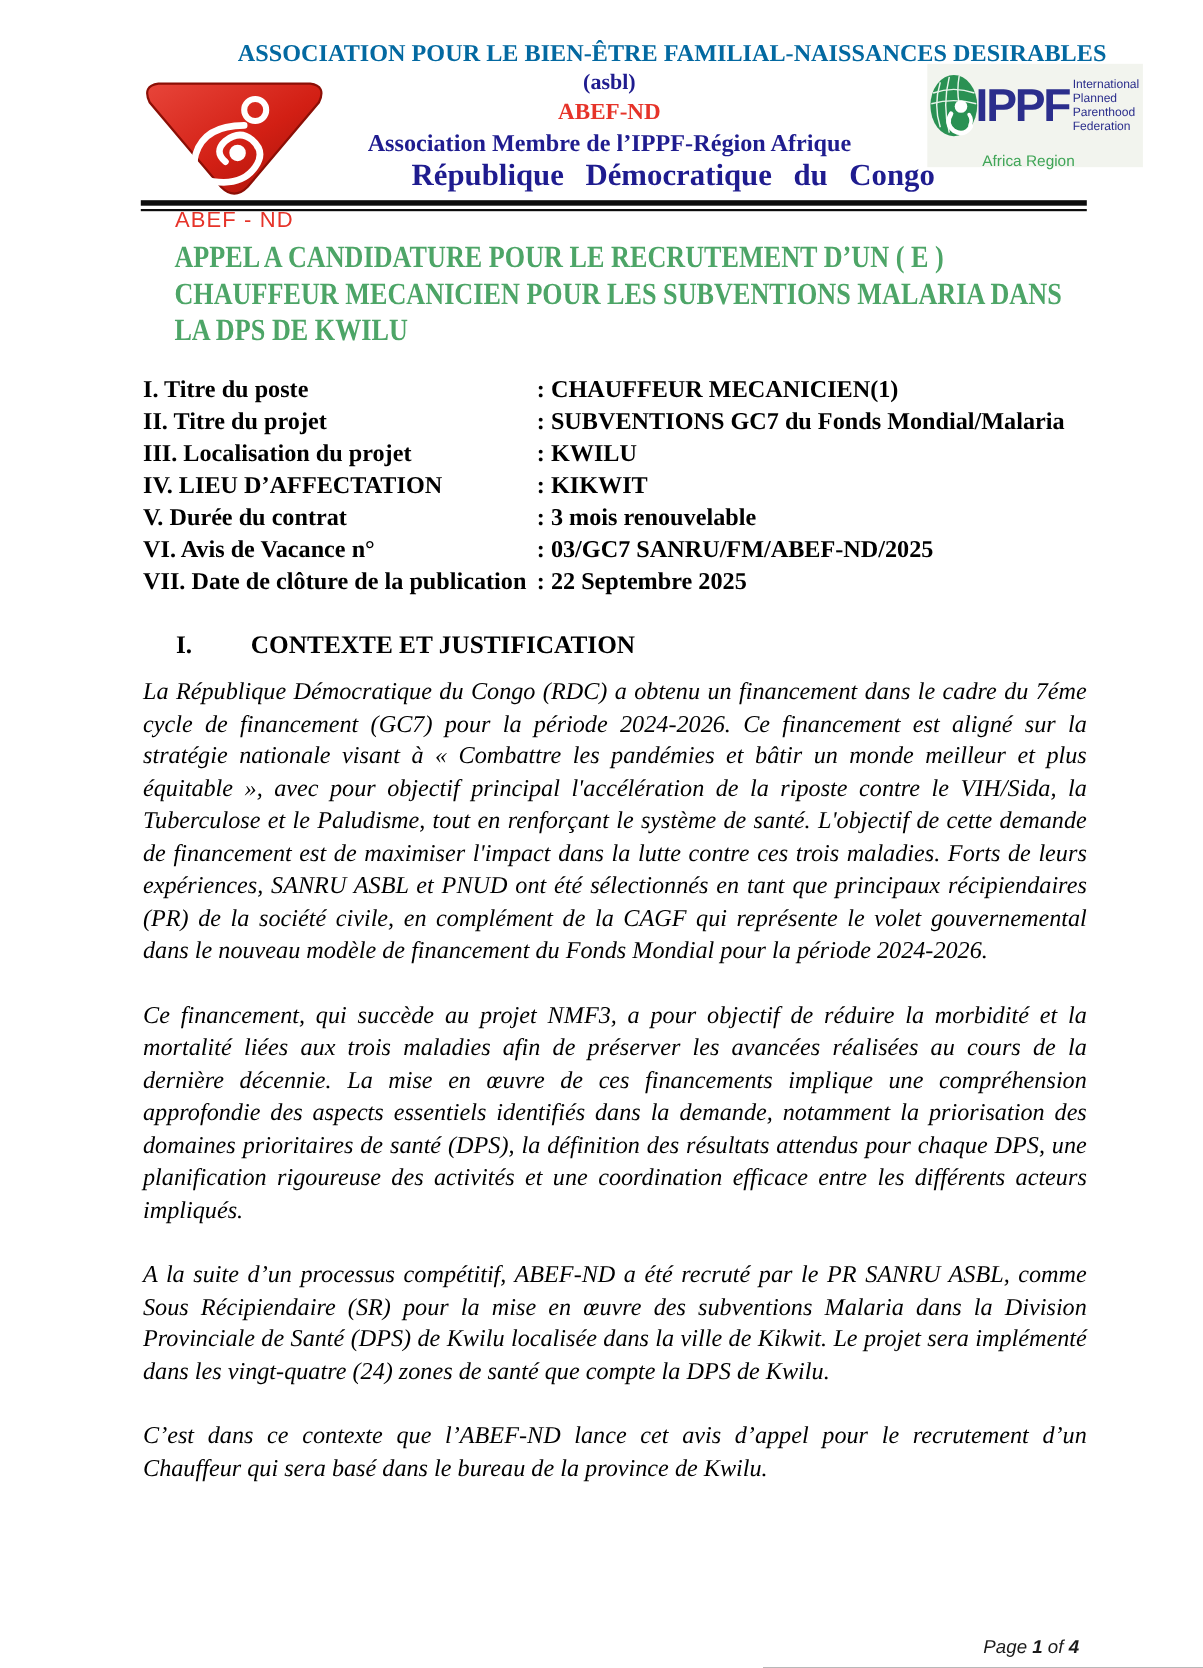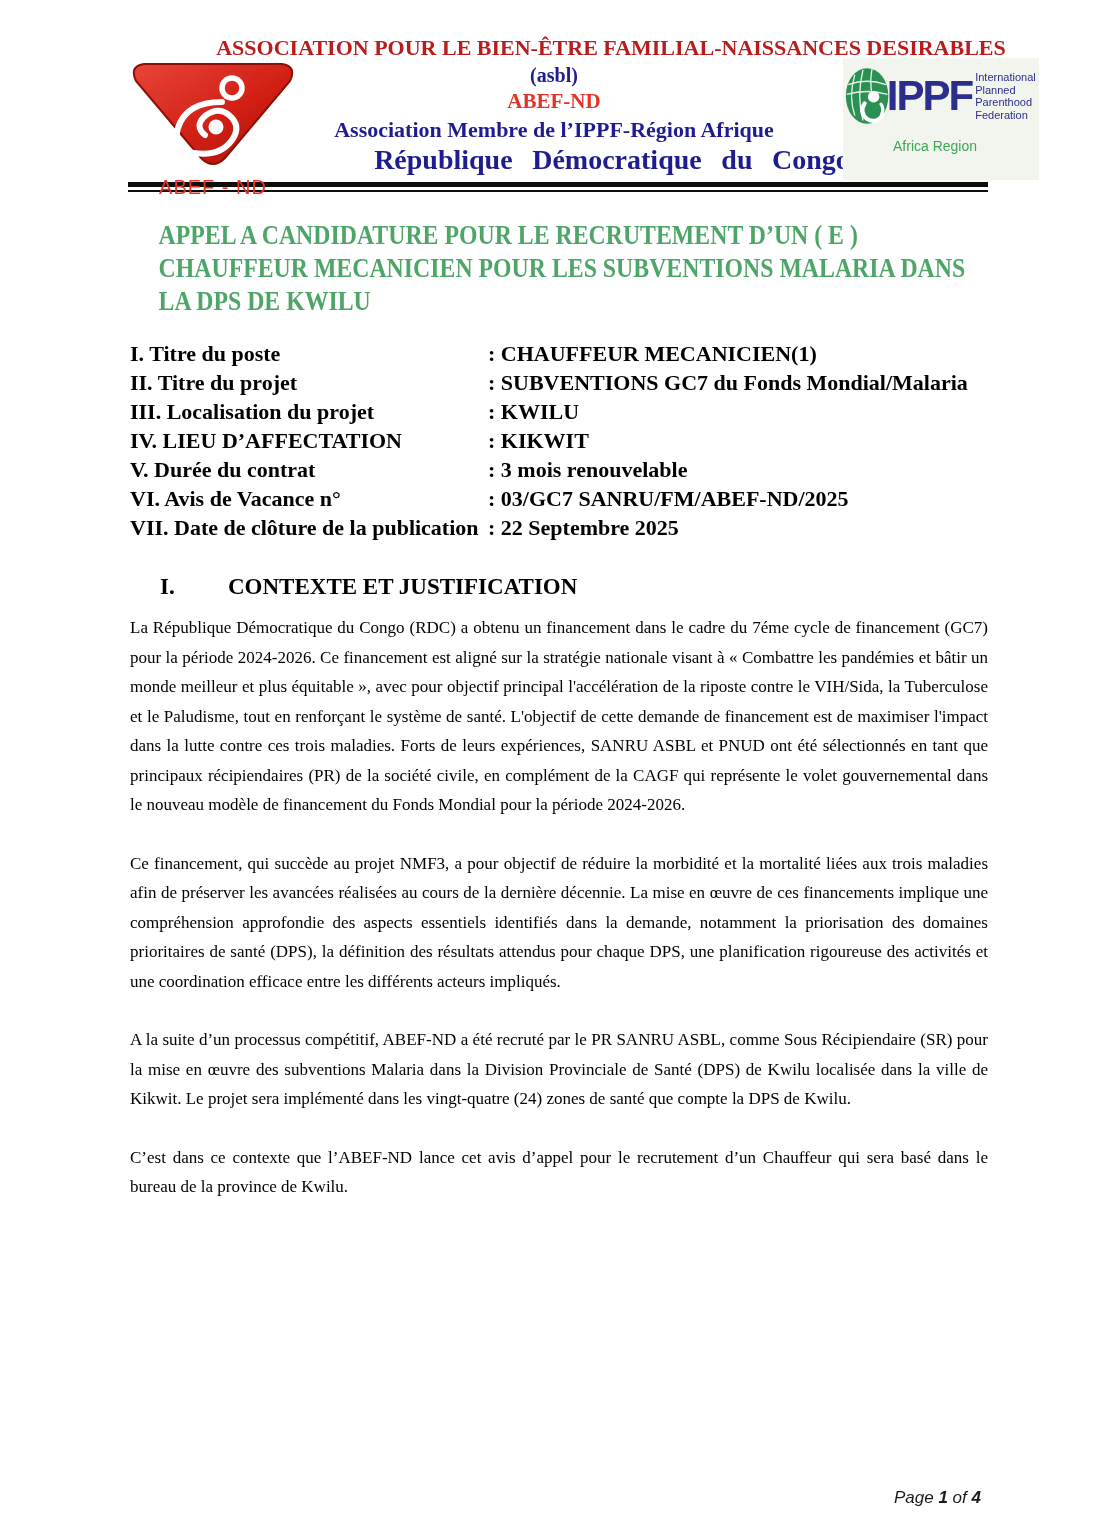--- a/index.html
+++ b/index.html
@@ -8,31 +8,31 @@
     width:1094px;height:1516px;
     margin:0 auto;
     background:#ffffff;
     font-family:"Liberation Serif","DejaVu Serif",serif;
     color:#000;
     overflow:hidden;
   }
   
   .header{position:relative;padding-top:34px;}
   .h-line{text-align:center;font-weight:bold;}
-  .h-line1{font-size:22px;line-height:28px;color:#b91c1c;margin-left:128px;}
+  .h-line1{font-size:22px;line-height:28px;color:#0369a1;margin-left:128px;}
   .h-line2{font-size:20px;line-height:26px;color:#1f1c8f;margin-left:14px;}
   .h-line3{font-size:21px;line-height:27px;color:#e63329;margin-left:14px;}
   .h-line4{font-size:22px;line-height:30px;color:#1f1c8f;margin-left:14px;}
   .h-line5{font-size:28px;line-height:29px;color:#1f1c8f;margin-left:130px;word-spacing:0.45em;}
   
-  .logo-abef{position:absolute;left:128px;top:60px;width:170px;text-align:center;}
+  .logo-abef{position:absolute;left:128px;top:72px;width:170px;text-align:center;}
   .abef-caption{margin-top:4px;font-family:"Liberation Sans","DejaVu Sans",sans-serif;
     font-size:20px;color:#e63329;letter-spacing:1px;}
   
-  .logo-ippf{position:absolute;left:843px;top:58px;width:196px;height:122px;
+  .logo-ippf{position:absolute;left:843px;top:58px;width:196px;height:94px;
     background:#f2f4ee;font-family:"Liberation Sans","DejaVu Sans",sans-serif;
     padding:2px 0 0 2px;box-sizing:border-box;}
   .ippf-row{display:flex;align-items:center;}
   .ippf-acronym{color:#2b2e8c;font-weight:bold;font-size:42px;letter-spacing:-2px;
     line-height:40px;margin-left:-4px;}
   .ippf-name{color:#2b2e8c;font-size:11px;line-height:12.5px;width:78px;margin-left:3px;}
   .ippf-region{color:#3fa557;font-size:14px;margin:6px 0 0 48px;}
   
   .rule{margin:8px 106px 0 128px;}
   .rule .thick{height:5px;background:#0d0d0d;}
@@ -43,21 +43,21 @@
   
   .details{margin:22px 106px 0 130px;font-weight:bold;font-size:22px;}
   .d-row{display:flex;line-height:29px;}
   .d-label{flex:0 0 358px;white-space:nowrap;}
   .d-value{white-space:nowrap;}
   
   .section-heading{margin:30px 106px 0 160px;font-weight:bold;font-size:23px;line-height:30px;}
   .section-heading .numeral{display:inline-block;width:68px;}
   
   .bodytext{margin:0 106px 0 130px;}
-  .bodytext p{margin:29px 0 0 0;font-size:17px;line-height:29.5px;text-align:justify;}
+  .bodytext p{margin:29px 0 0 0;font-size:22px;line-height:29.5px;text-align:justify;font-style:italic;}
   .bodytext p:first-child{margin-top:11px;}
   
   .footer{position:absolute;top:1488px;right:113px;
     font-family:"Liberation Sans","DejaVu Sans",sans-serif;
     font-style:italic;font-size:17px;color:#1a1a1a;}
   .footer b{font-weight:bold;}
 </style>
 </head>
 <body>
 

